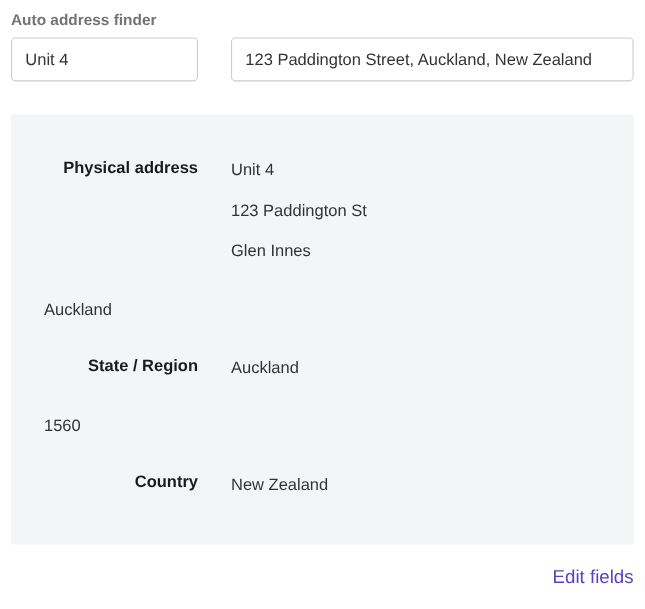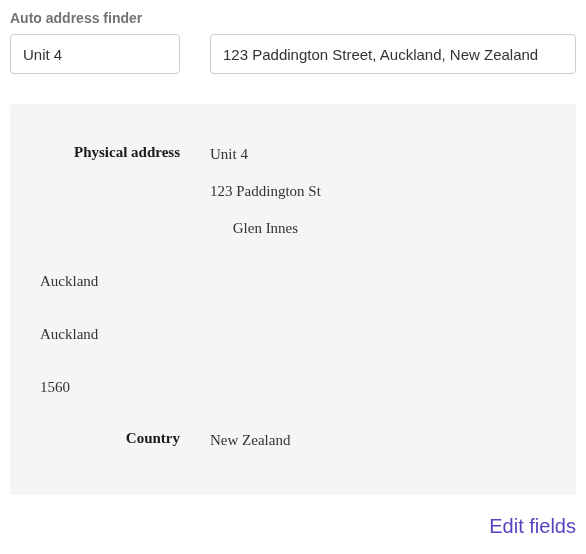--- a/index.html
+++ b/index.html
@@ -43,21 +43,20 @@
     }
     .details-panel {
       background: #f4f5f6;
       padding: 40px 30px 44px 30px;
       border-radius: 2px;
     }
     .detail-row {
       display: flex;
       align-items: flex-start;
       margin-bottom: 32px;
-      font-family: Liberation Serif, serif;
     }
     .detail-row:last-child {
       margin-bottom: 0;
     }
     .detail-label {
       width: 170px;
       text-align: right;
       font-size: 15px;
       font-weight: 600;
       color: #1a1a1a;
@@ -67,28 +66,27 @@
     .detail-value {
       font-size: 15px;
       color: #333;
       line-height: 1.4;
     }
     .detail-value div {
       margin-bottom: 16px;
     }
     .detail-value div:last-child {
       margin-bottom: 0;
-      text-align: center;
     }
     .edit-link-row {
       text-align: right;
       margin-top: 20px;
     }
     .edit-link {
-      font-size: 20px;
+      font-size: 17px;
       color: #5a3fbf;
       text-decoration: none;
       cursor: pointer;
     }
   </style>
 </head>
 <body>
 
 <label class="form-label">Auto address finder</label>
 
@@ -110,20 +108,21 @@
       <div>123 Paddington St</div>
       <div>Glen Innes</div>
     </div>
   </div>
 
   <div class="detail-row">
     <div class="detail-value">Auckland</div>
   </div>
 
   <div class="detail-row">
+    <div class="detail-label">State / Region</div>
     <div class="detail-value">Auckland</div>
   </div>
 
   <div class="detail-row">
     <div class="detail-value">1560</div>
   </div>
 
   <div class="detail-row">
     <div class="detail-label">Country</div>
     <div class="detail-value">New Zealand</div>

